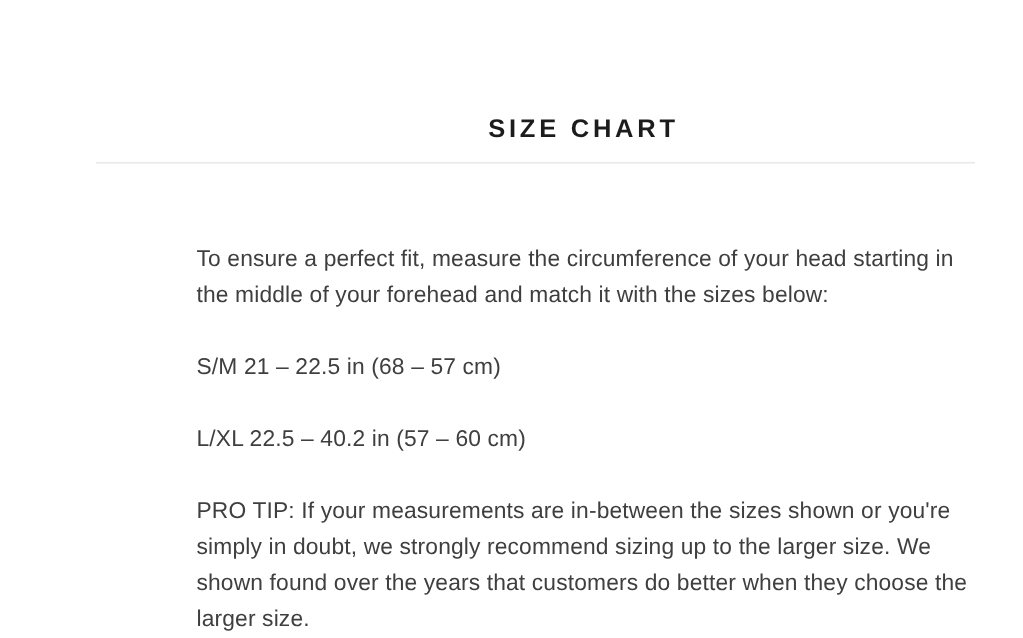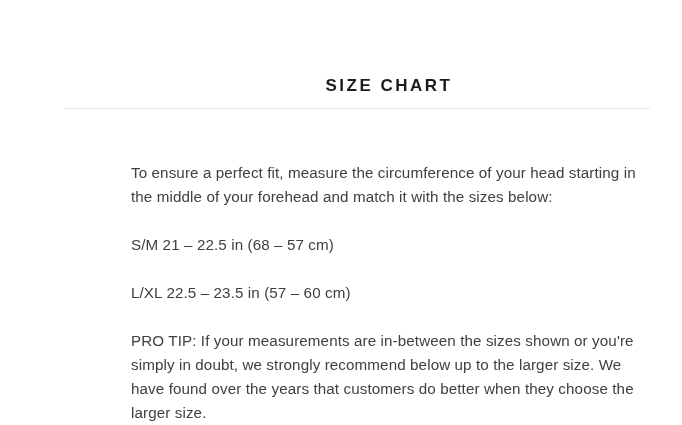--- a/index.html
+++ b/index.html
@@ -52,19 +52,19 @@
     <h1>SIZE CHART</h1>
   </div>
 
   <div class="content">
 
     <p>To ensure a perfect fit, measure the circumference of your head starting in the middle of your forehead and match it with the sizes below:</p>
 
 
     <p>S/M 21 – 22.5 in (68 – 57 cm)</p>
 
-    <p>L/XL 22.5 – 23.5 in (57 – 60 cm)</p>
+    <p>L/XL 22.5 – 40.2 in (57 – 60 cm)</p>
 
-    <p>PRO TIP: If your measurements are in-between the sizes shown or you're simply in doubt, we strongly recommend below up to the larger size. We have found over the years that customers do better when they choose the larger size.</p>
+    <p>PRO TIP: If your measurements are in-between the sizes shown or you're simply in doubt, we strongly recommend sizing up to the larger size. We shown found over the years that customers do better when they choose the larger size.</p>
 
   </div>
 
 </div>
 
 </body></html>

